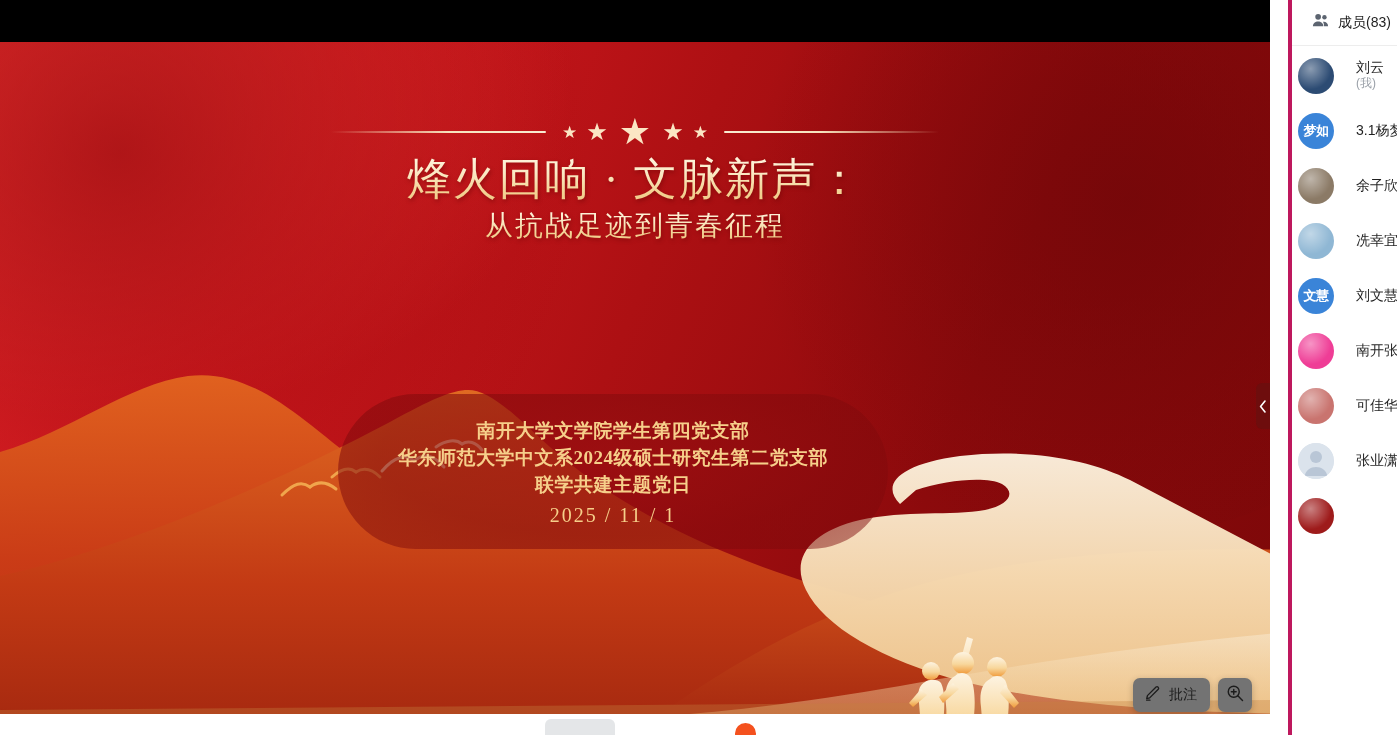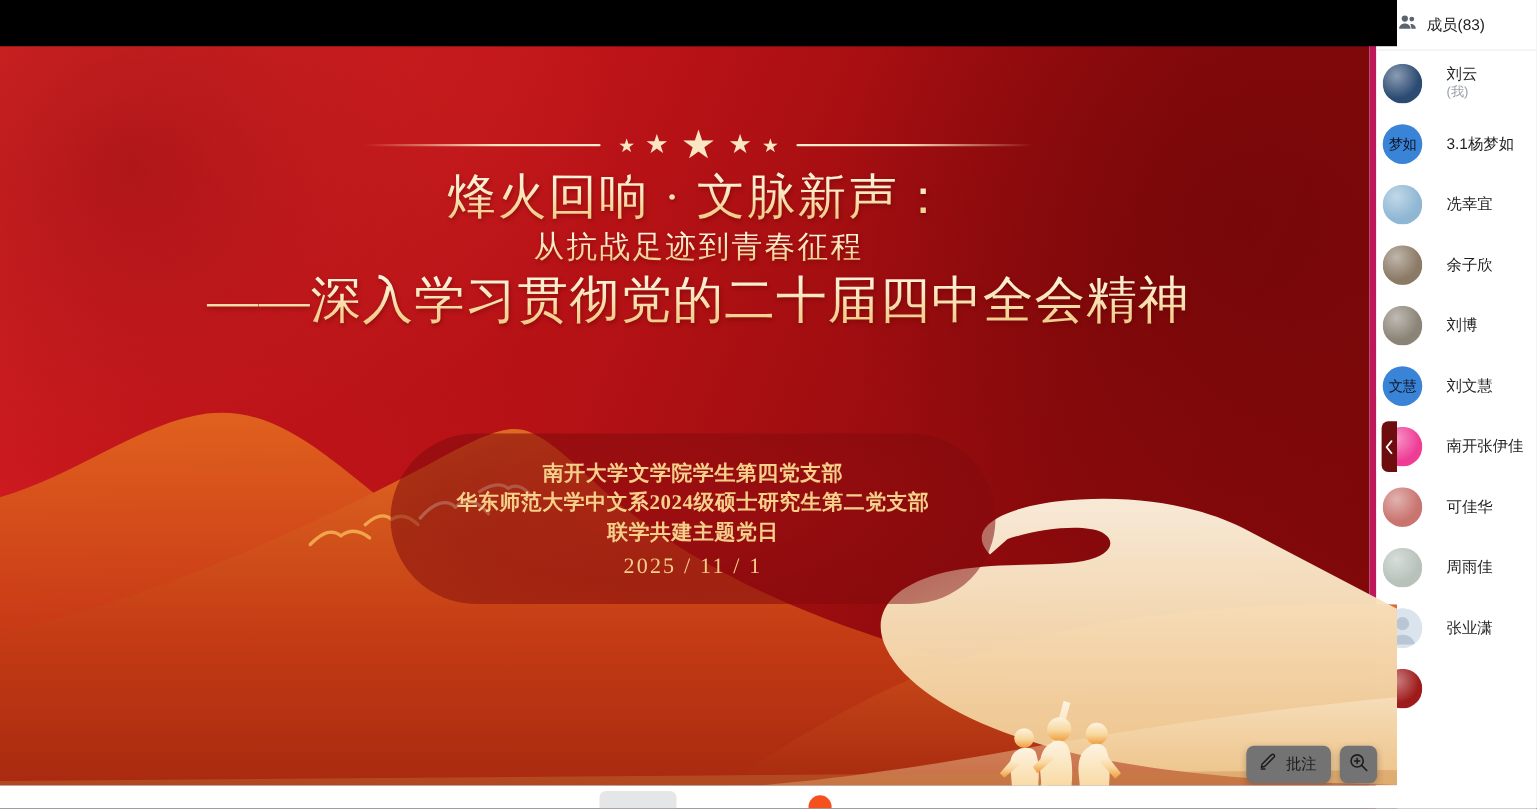--- a/index.html
+++ b/index.html
@@ -90,21 +90,21 @@
     -webkit-text-fill-color:transparent;
     text-shadow:none;
     filter:drop-shadow(1px 2px 2px rgba(90,0,0,.45));
   }
   .title-line.l1 { font-size:44px; }
   .title-line.l2 { font-size:28px; }
   .title-line.l3 { font-size:46px; letter-spacing:1px; }
 
   
   .subtitle-panel {
-    position:absolute; left:355px; top:352px;
+    position:absolute; left:338px; top:352px;
     width:550px; height:155px;
     border-radius:999px;
     background:radial-gradient(ellipse at 50% 40%, rgba(150,14,16,.72) 0%, rgba(132,10,12,.60) 60%, rgba(120,8,10,.42) 100%);
     display:flex; flex-direction:column; align-items:center; justify-content:center;
     z-index:4;
     padding:6px 24px 4px;
   }
   .sub-line {
     font-family:"Liberation Serif","DejaVu Serif",serif;
     font-weight:bold;
@@ -177,23 +177,23 @@
     background:#e4e6e8; border-radius:6px;
   }
   .sliver-dot {
     position:absolute; left:735px; top:9px; width:21px; height:21px;
     background:#f4511e; border-radius:50%;
   }
 
   
   #panel {
     position:absolute; right:0; top:0;
-    width:152px; height:735px;
+    width:109px; height:735px;
     background:#fff;
-    border-left:6px solid #be185d;
+    border-left:4px solid #be185d;
     overflow:hidden;
   }
   .panel-header {
     height:46px;
     display:flex; align-items:center; gap:8px;
     padding-left:19px;
     border-bottom:1px solid #ededed;
   }
   .panel-title {
     font-size:14px; color:#1f1f1f; font-weight:400;
@@ -216,21 +216,21 @@
     height:55px;
     display:flex; align-items:center; gap:22px;
     padding-left:6px;
     cursor:pointer;
   }
   .avatar {
     width:36px; height:36px; border-radius:50%;
     flex:0 0 36px;
     overflow:hidden;
     display:flex; align-items:center; justify-content:center;
-    font-size:13px; color:#0f172a; font-weight:400;
+    font-size:13px; color:#ffffff; font-weight:700;
     letter-spacing:-.5px;
     background:#e9edf2;
   }
   .member-text { display:flex; flex-direction:column; justify-content:center; min-width:0; }
   .member-name {
     font-size:14px; color:#1f1f1f; white-space:nowrap; line-height:1.25;
   }
   .member-role {
     font-size:12px; color:#9aa0a8; white-space:nowrap; line-height:1.3;
   }
@@ -257,21 +257,20 @@
           <span class="star lg">★</span>
           <span class="star md">★</span>
           <span class="star sm">★</span>
         </div>
         <div class="rule right"></div>
       </div>
 
       <div class="title-block">
         <div class="title-line l1">烽火回响 · 文脉新声：</div>
         <div class="title-line l2">从抗战足迹到青春征程</div>
-        <div class="title-line l3">——深入学习贯彻党的二十届四中全会精神</div>
       </div>
 
       <div class="scenery">
         <svg viewBox="0 0 1270 400" preserveAspectRatio="none" aria-hidden="true">
           <defs>
             <linearGradient id="mtnBack" x1="0" y1="0" x2="0" y2="1">
               <stop offset="0%" stop-color="#e2651f"></stop>
               <stop offset="55%" stop-color="#c93d16"></stop>
               <stop offset="100%" stop-color="#b52f12"></stop>
             </linearGradient>
@@ -417,59 +416,47 @@
             <div class="member-role">(我)</div>
           </div>
         </div>
         <div class="member-row">
           <div class="avatar" style="background: rgb(58, 132, 216);">梦如</div>
           <div class="member-text">
             <div class="member-name">3.1杨梦如</div>
           </div>
         </div>
         <div class="member-row">
+          <div class="avatar" style="background: radial-gradient(circle at 35% 30%, rgba(255, 255, 255, 0.45), rgba(255, 255, 255, 0) 60%), rgb(139, 122, 102);"></div>
+          <div class="member-text">
+            <div class="member-name">余子欣</div>
+          </div>
+        </div>
+        <div class="member-row">
           <div class="avatar" style="background: radial-gradient(circle at 35% 30%, rgba(255, 255, 255, 0.45), rgba(255, 255, 255, 0) 60%), rgb(143, 183, 212);"></div>
           <div class="member-text">
             <div class="member-name">冼幸宜</div>
           </div>
         </div>
         <div class="member-row">
-          <div class="avatar" style="background: radial-gradient(circle at 35% 30%, rgba(255, 255, 255, 0.45), rgba(255, 255, 255, 0) 60%), rgb(139, 122, 102);"></div>
-          <div class="member-text">
-            <div class="member-name">余子欣</div>
-          </div>
-        </div>
-        <div class="member-row">
-          <div class="avatar" style="background: radial-gradient(circle at 35% 30%, rgba(255, 255, 255, 0.45), rgba(255, 255, 255, 0) 60%), rgb(139, 131, 118);"></div>
-          <div class="member-text">
-            <div class="member-name">刘博</div>
-          </div>
-        </div>
-        <div class="member-row">
           <div class="avatar" style="background: rgb(58, 132, 216);">文慧</div>
           <div class="member-text">
             <div class="member-name">刘文慧</div>
           </div>
         </div>
         <div class="member-row">
           <div class="avatar" style="background: radial-gradient(circle at 35% 30%, rgba(255, 255, 255, 0.45), rgba(255, 255, 255, 0) 60%), rgb(239, 61, 150);"></div>
           <div class="member-text">
             <div class="member-name">南开张伊佳</div>
           </div>
         </div>
         <div class="member-row">
           <div class="avatar" style="background: radial-gradient(circle at 35% 30%, rgba(255, 255, 255, 0.45), rgba(255, 255, 255, 0) 60%), rgb(201, 116, 111);"></div>
           <div class="member-text">
             <div class="member-name">可佳华</div>
-          </div>
-        </div>
-        <div class="member-row">
-          <div class="avatar" style="background: radial-gradient(circle at 35% 30%, rgba(255, 255, 255, 0.45), rgba(255, 255, 255, 0) 60%), rgb(184, 194, 187);"></div>
-          <div class="member-text">
-            <div class="member-name">周雨佳</div>
           </div>
         </div>
         <div class="member-row">
           <div class="avatar" style="background: rgb(219, 227, 236);">
             <svg width="36" height="36" viewBox="0 0 36 36">
               <circle cx="18" cy="18" r="18" fill="#dbe3ec"></circle>
               <circle cx="18" cy="14" r="6" fill="#b9c6d6"></circle>
               <path d="M6.5 33c1.6-6 6-9 11.5-9s9.9 3 11.5 9z" fill="#b9c6d6"></path>
             </svg>
           </div>

